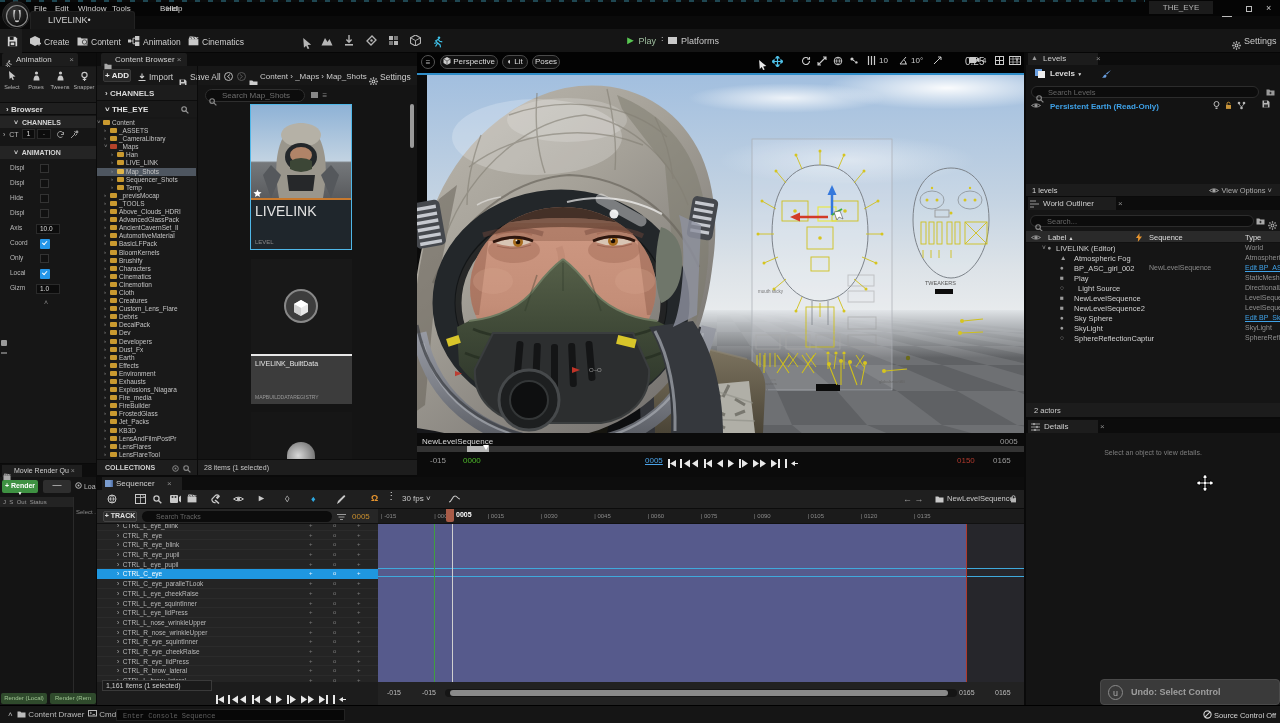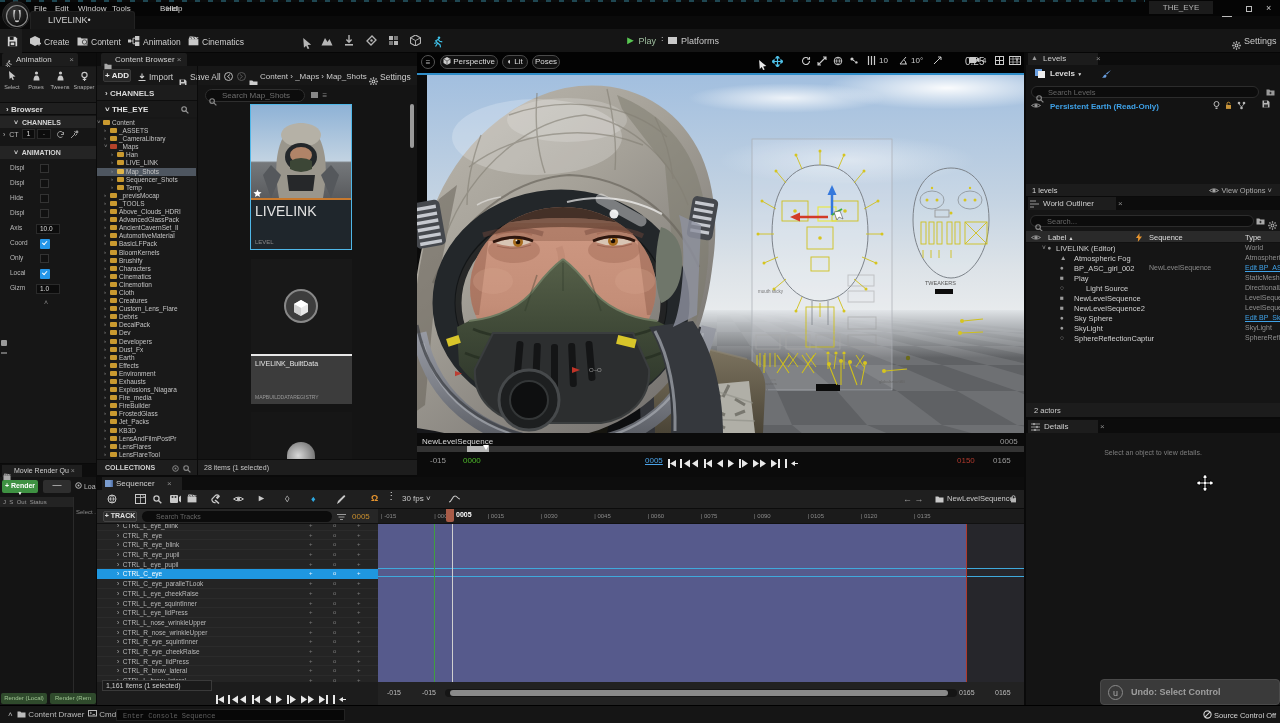--- a/index.html
+++ b/index.html
@@ -1331,21 +1331,21 @@
         <span style="position:absolute;left:219px;top:1px;font-size:7px;color:#3fa2e8;text-decoration:underline;white-space:nowrap;">Edit BP_AS</span>
       </div>
       <div style="position:relative;height:10px;">
         <span style="position:absolute;left:34px;top:1px;color:#9a9a9a;font-size:6.5px;">■</span>
         <span style="position:absolute;left:48px;top:1px;font-size:7.5px;color:#d0d0d0;white-space:nowrap;">Play</span>
         <span style="position:absolute;left:123px;top:1px;font-size:7px;color:#8a8a8a;"></span>
         <span style="position:absolute;left:219px;top:1px;font-size:7px;color:#909090;white-space:nowrap;">StaticMesh</span>
       </div>
       <div style="position:relative;height:10px;">
         <span style="position:absolute;left:34px;top:1px;color:#9a9a9a;font-size:6.5px;">○</span>
-        <span style="position:absolute;left:60px;top:1px;font-size:7.5px;color:#d0d0d0;white-space:nowrap;">Light Source</span>
+        <span style="position:absolute;left:52px;top:1px;font-size:7.5px;color:#d0d0d0;white-space:nowrap;">Light Source</span>
         <span style="position:absolute;left:123px;top:1px;font-size:7px;color:#8a8a8a;"></span>
         <span style="position:absolute;left:219px;top:1px;font-size:7px;color:#909090;white-space:nowrap;">DirectionalL</span>
       </div>
       <div style="position:relative;height:10px;">
         <span style="position:absolute;left:34px;top:1px;color:#9a9a9a;font-size:6.5px;">■</span>
         <span style="position:absolute;left:48px;top:1px;font-size:7.5px;color:#d0d0d0;white-space:nowrap;">NewLevelSequence</span>
         <span style="position:absolute;left:123px;top:1px;font-size:7px;color:#8a8a8a;"></span>
         <span style="position:absolute;left:219px;top:1px;font-size:7px;color:#909090;white-space:nowrap;">LevelSeque</span>
       </div>
       <div style="position:relative;height:10px;">

